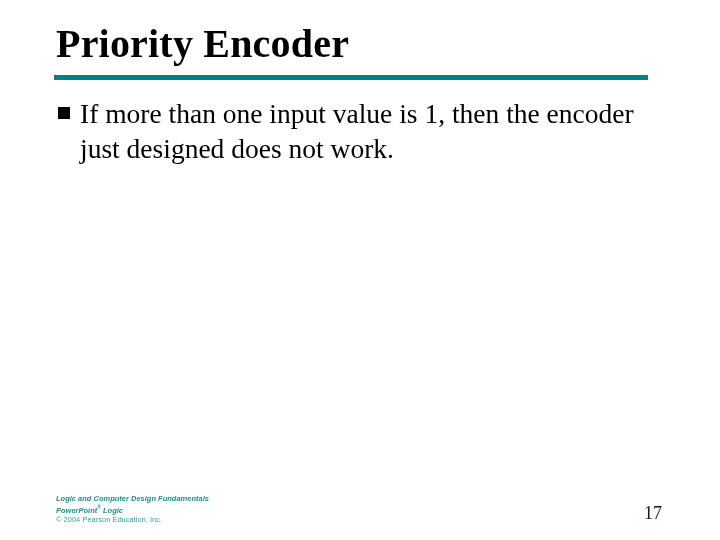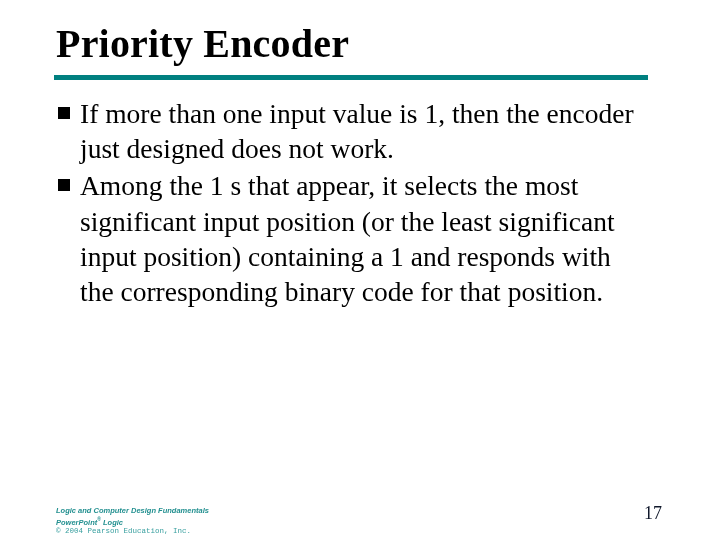--- a/index.html
+++ b/index.html
@@ -46,41 +46,40 @@
     font-size:27.5px;
     font-weight:normal;
     line-height:1.28;
   }
   .txt .ital{
     font-style:italic;
   }
   .footer{
     position:absolute;
     left:56px;
-    bottom:4px;
+    bottom:16px;
     font-family:Arial,Helvetica,sans-serif;
     font-size:7.5px;
     line-height:1.25;
     color:#239090;
     font-style:italic;
     font-weight:bold;
   }
   .footer .line2{
     font-style:italic;
   }
   .footer .sup{
     font-size:5px;
     vertical-align:super;
     font-style:normal;
   }
   .footer .copy{
     font-style:normal;
     font-weight:normal;
     color:#3aa0a0;
-    font-family:Liberation Mono, monospace;
   }
   .pagenum{
     position:absolute;
     right:58px;
     bottom:16px;
     font-family:"Times New Roman",serif;
     font-size:18px;
     color:#0f172a;
   }
 </style>
@@ -89,24 +88,20 @@
 
 <div class="slide">
   <h1 class="title">Priority Encoder</h1>
   <div class="rule"></div>
 
   <ul class="bullets">
     <li>
       <span class="sq"></span>
       <span class="txt">If more than one input value is 1, then the encoder just designed does not work.</span>
     </li>
-    <li>
-      <span class="sq"></span>
-      <span class="txt">Among the 1 s that appear, it selects the most significant input position (or the least significant input position) containing a 1 and responds with  the corresponding binary code for that position.</span>
-    </li>
   </ul>
 </div>
 
 <div class="footer">
   <div>Logic and Computer Design Fundamentals</div>
   <div class="line2">
     <span>PowerPoint</span><span class="sup">®</span><span> Logic</span>
   </div>
   <div class="copy">© 2004 Pearson Education, Inc.</div>
 </div>

